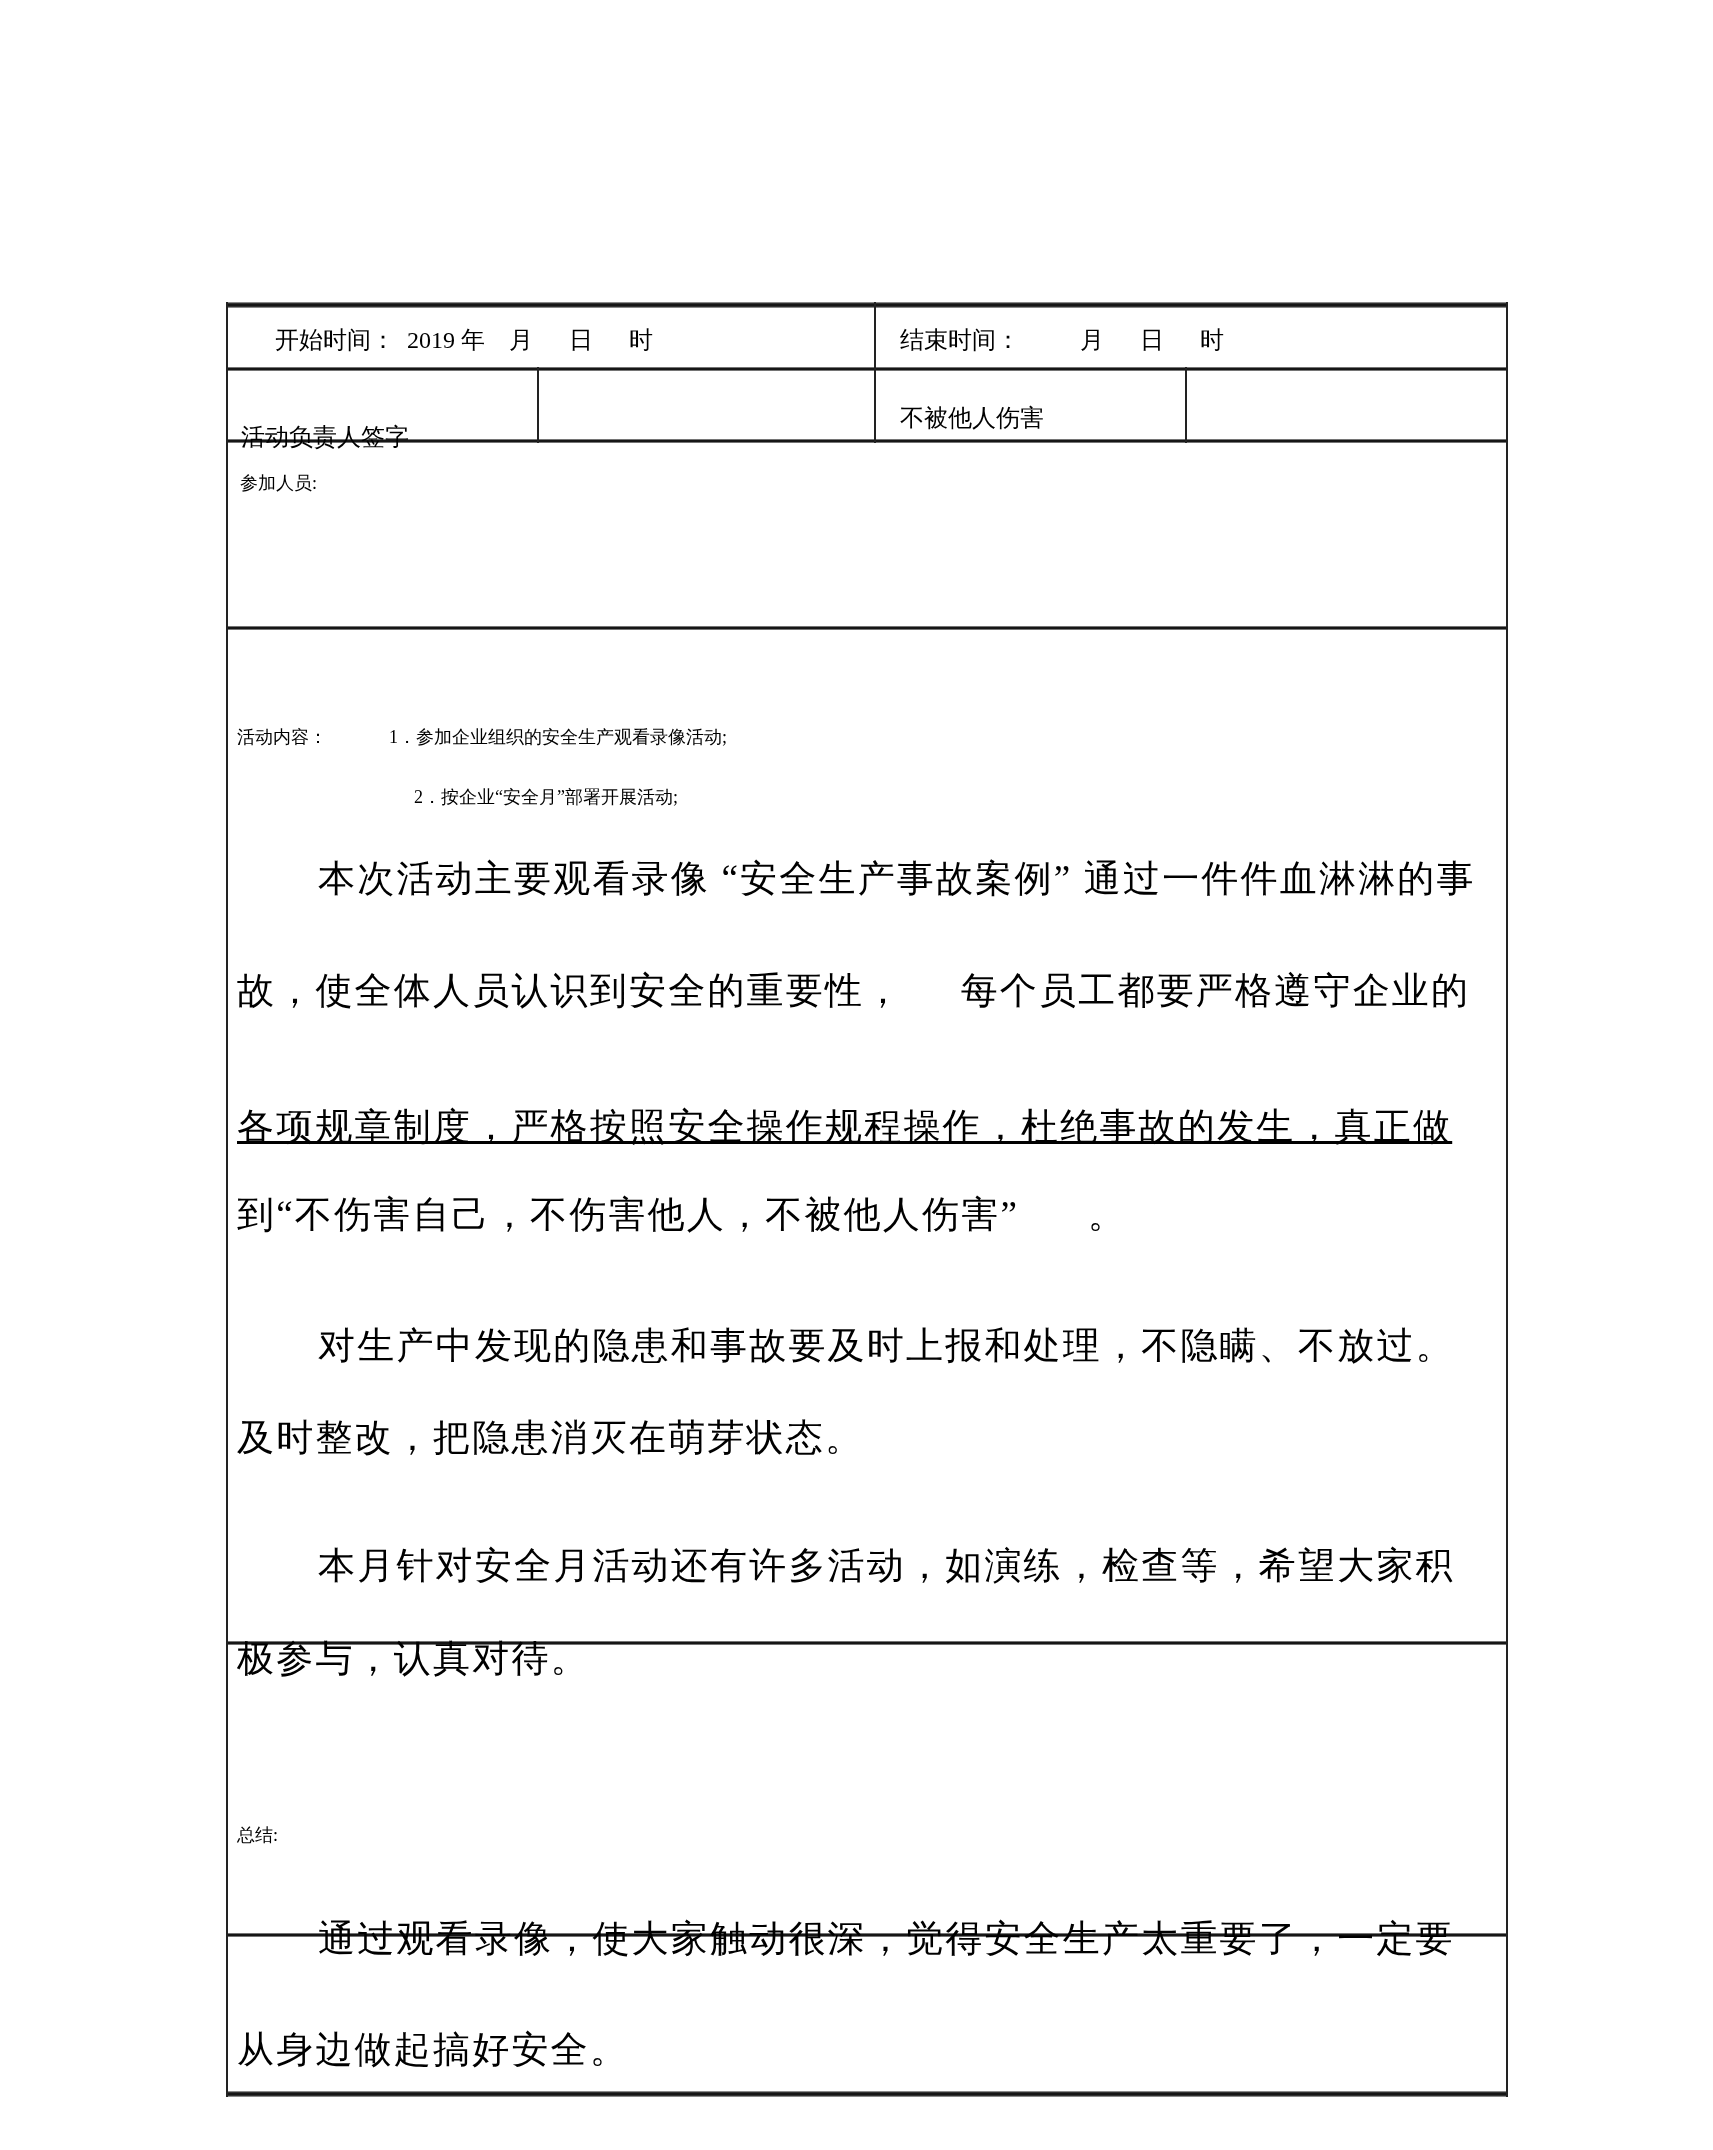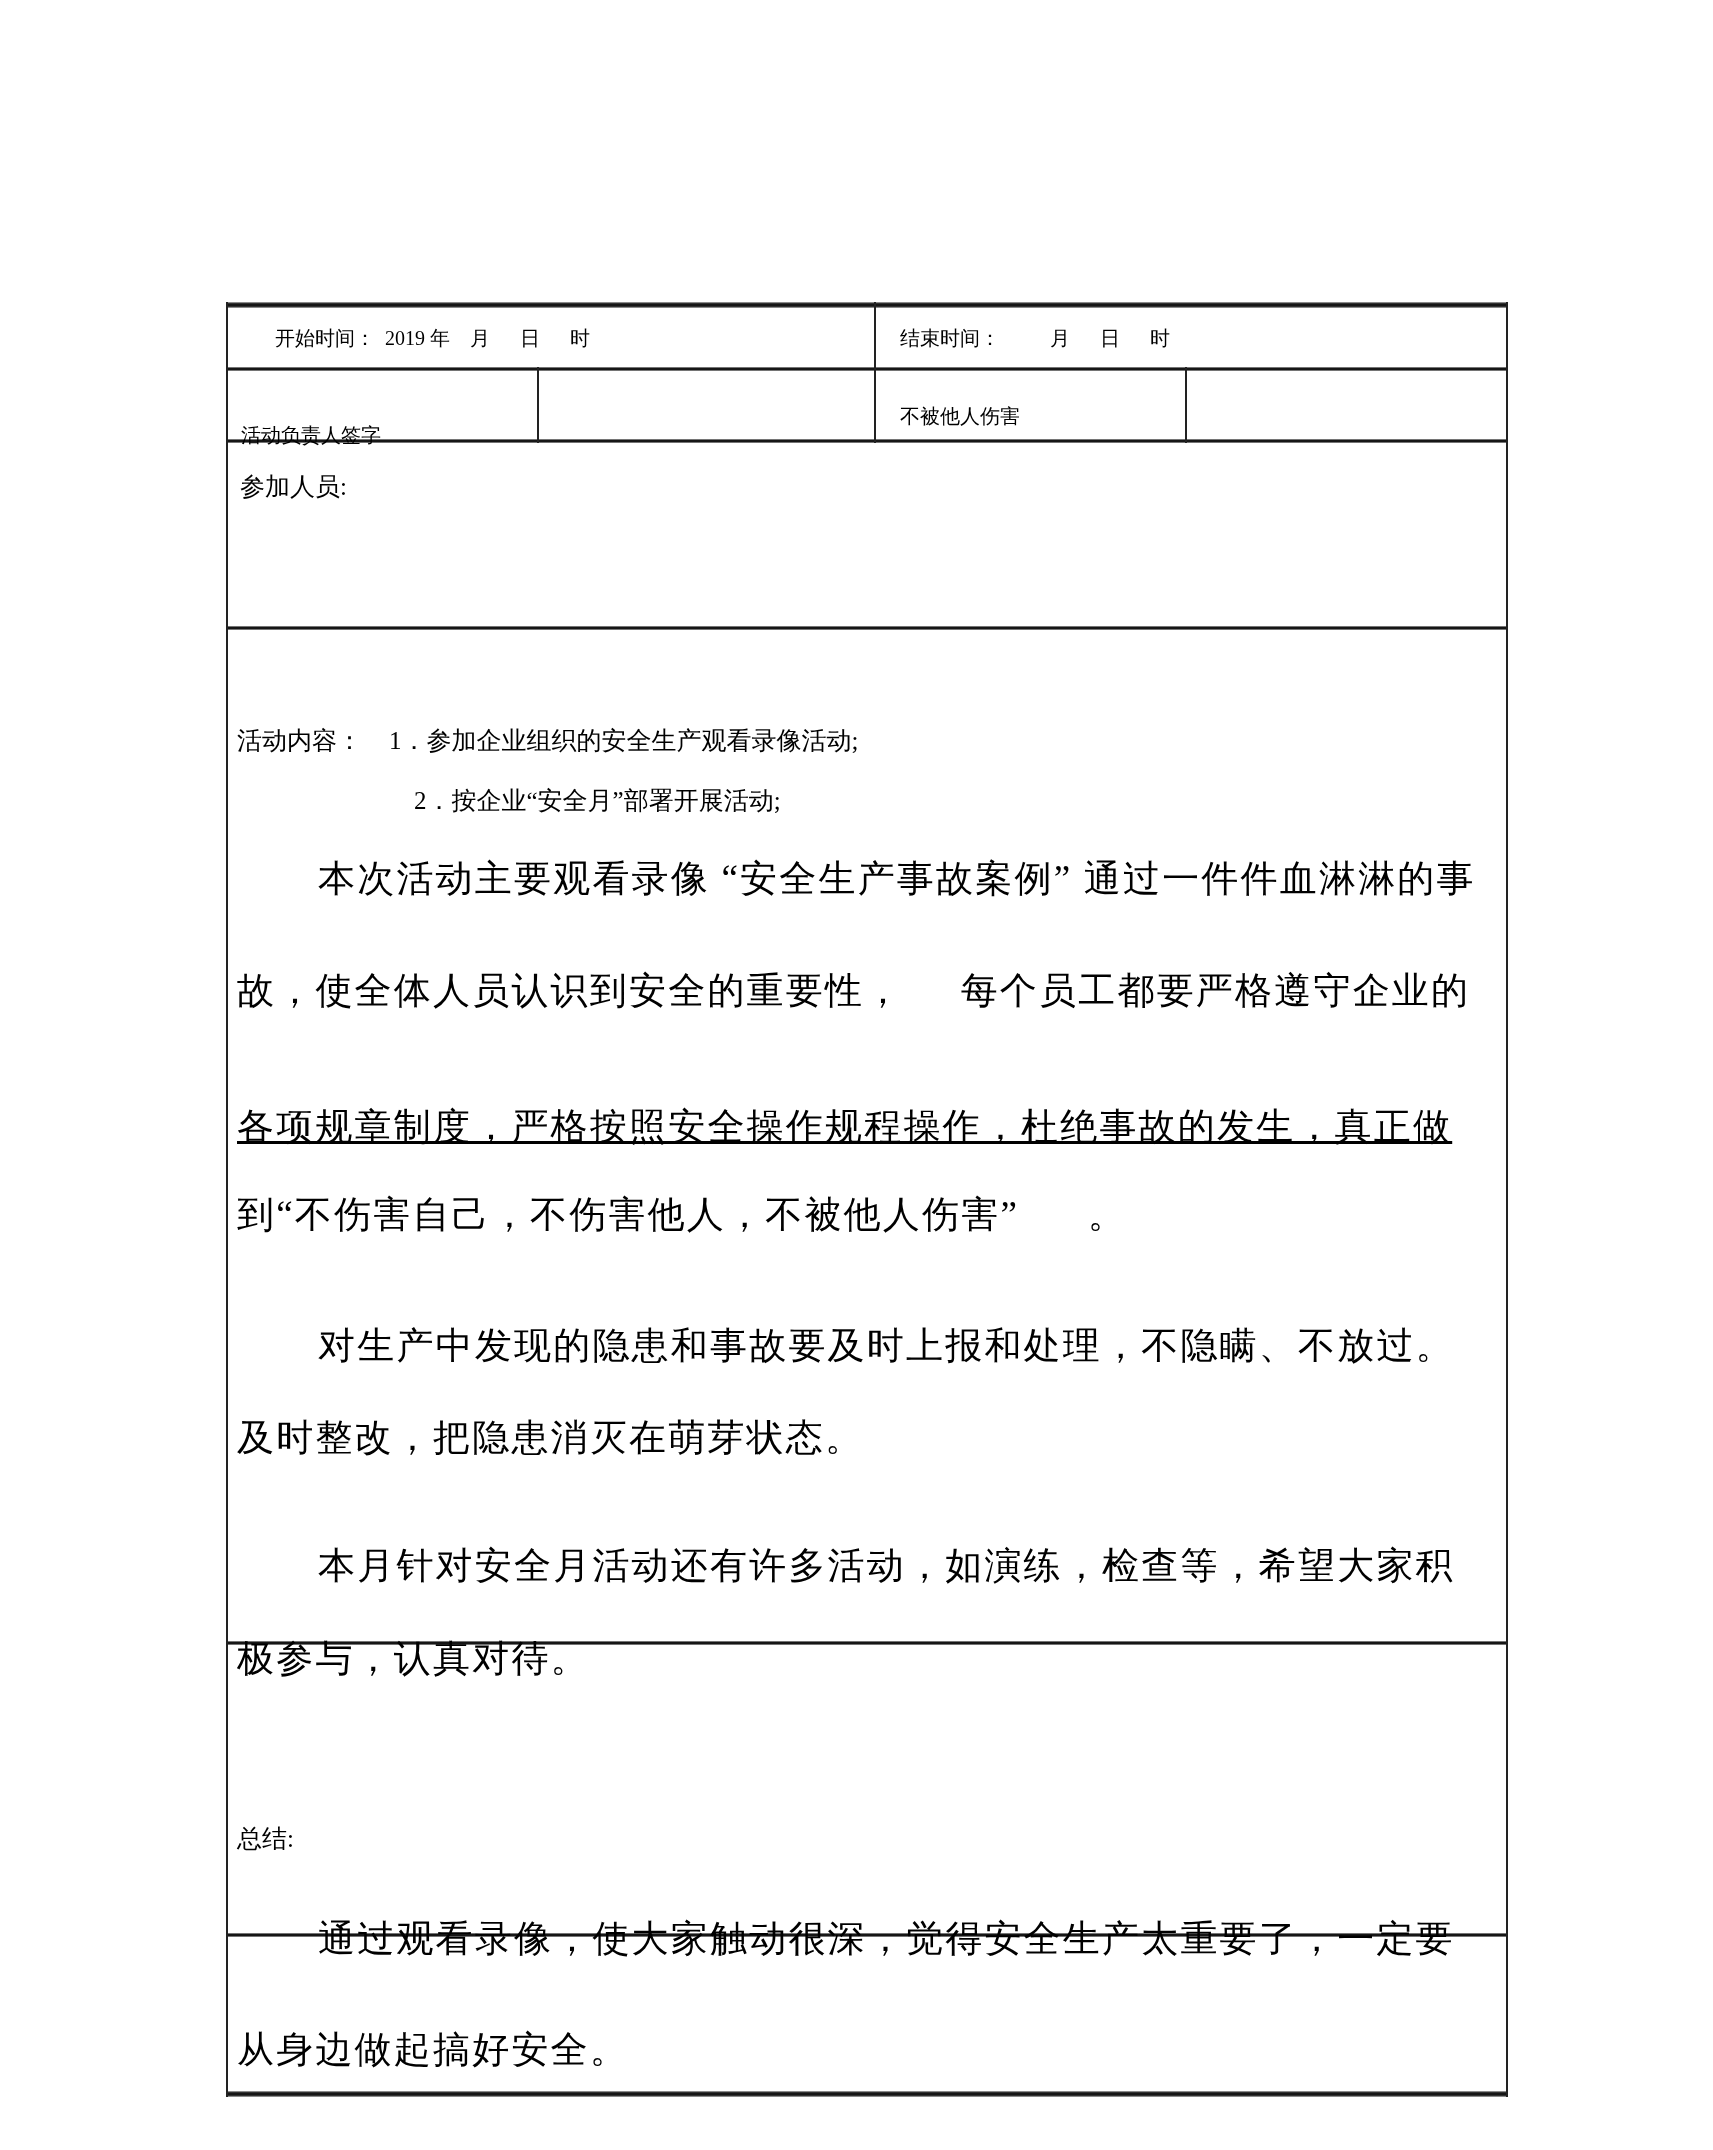--- a/index.html
+++ b/index.html
@@ -25,22 +25,22 @@
     position:absolute;
     width:2.2px;
     background:#222222;
   }
   
   .txt{
     position:absolute;
     white-space:pre;
     line-height:1.15;
   }
-  .f-header{font-size:20px;}
-  .f-label{font-size:25px;}
+  .f-header{font-size:24px;}
+  .f-label{font-size:18px;}
   .f-body{font-size:37px;letter-spacing:2.2px;font-weight:500;}
 </style>
 </head>
 <body>
 
 <div class="page">
 
   <div>
 
     <div class="hline thick" style="top:302px;"></div>

